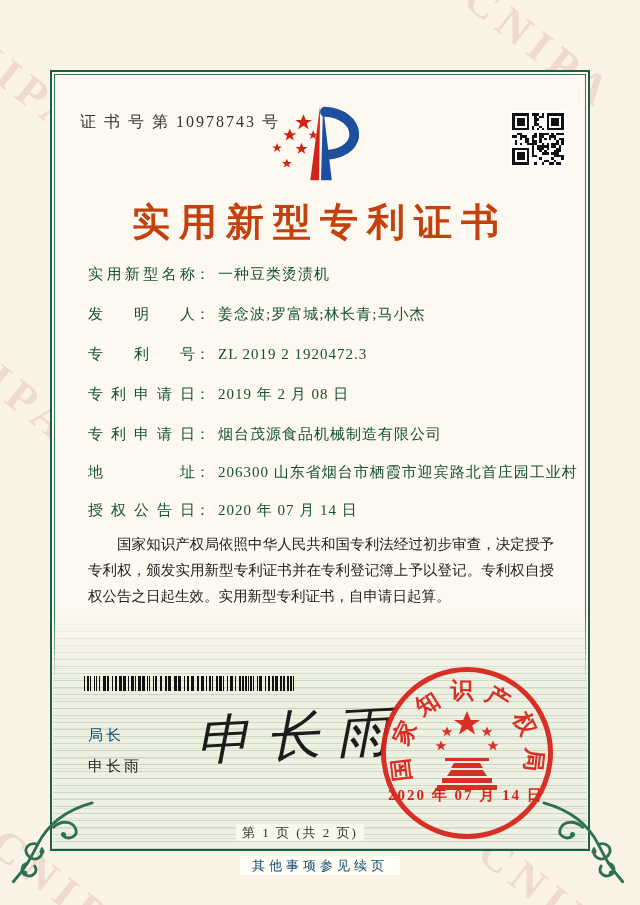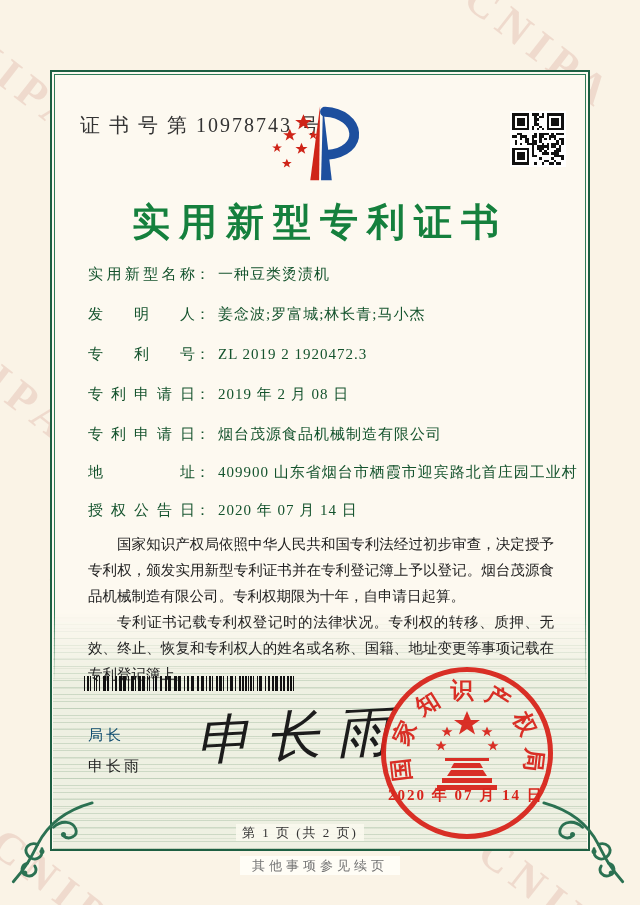--- a/index.html
+++ b/index.html
@@ -32,26 +32,26 @@
     position:absolute;left:53px;top:612px;width:534px;height:237px;
     background:
       repeating-linear-gradient(0deg, rgba(140,172,140,0.34) 0 1px, transparent 1px 7px),
       repeating-linear-gradient(0deg, rgba(140,172,140,0.18) 0 1px, transparent 1px 10px),
       #eef0e2;
     -webkit-mask-image:linear-gradient(to bottom,transparent,#000 70px);
     mask-image:linear-gradient(to bottom,transparent,#000 70px);
   }
   .flourish{position:absolute;width:92px;height:86px;}
   
-  .cert-no{position:absolute;left:80px;top:112px;font-size:20px;letter-spacing:2px;color:#333;}
+  .cert-no{position:absolute;left:80px;top:112px;font-size:16px;letter-spacing:2px;color:#333;}
   .logo{position:absolute;left:258px;top:101px;width:130px;height:88px;}
   .qr{position:absolute;left:510px;top:111px;width:56px;height:56px;}
   .title{
     position:absolute;left:0;top:197px;width:100%;text-align:center;
-    font-size:38px;font-weight:600;letter-spacing:9px;color:#15803d;
+    font-size:38px;font-weight:600;letter-spacing:9px;color:#c2410c;
   }
   
   .field-row{position:absolute;left:88px;font-size:15px;white-space:nowrap;color:#14532d;}
   .flabel{display:inline-block;width:107px;text-align:justify;text-align-last:justify;vertical-align:top;}
   .flabel2{display:inline-block;width:96px;text-align:justify;text-align-last:justify;vertical-align:top;}
   .fvalue{margin-left:8px;letter-spacing:1px;}
   .second-pair{position:absolute;left:242px;top:0;}
   
   .body-text{position:absolute;left:88px;top:531px;width:466px;font-size:14.5px;color:#222;}
   .body-text p{margin:0;text-indent:2em;text-align:justify;line-height:26px;}
@@ -67,21 +67,21 @@
     position:absolute;left:381px;top:667px;width:162px;height:162px;
     border:5px solid #d8251c;border-radius:50%;opacity:.95;
   }
   .seal svg{position:absolute;left:0;top:0;width:100%;height:100%;overflow:visible;}
   .seal-date{
     position:absolute;left:388px;top:786px;width:180px;font-size:15px;color:#d8251c;
     letter-spacing:2px;white-space:nowrap;font-weight:600;
   }
   .page-no{position:absolute;left:50px;top:824px;width:500px;text-align:center;font-size:13px;color:#333;}
   .page-no span{background:rgba(250,248,238,0.9);padding:1px 6px;letter-spacing:2px;}
-  .next-note{position:absolute;left:0;top:857px;width:640px;text-align:center;font-size:13px;color:#737373;}
+  .next-note{position:absolute;left:0;top:857px;width:640px;text-align:center;font-size:13px;color:#0c4a6e;}
   .next-note span{background:#fffdf6;padding:2px 12px;letter-spacing:4px;}
 </style>
 </head>
 <body>
 
 <svg width="0" height="0" style="position:absolute">
   <defs>
     <path id="st" d="M0,-10 L2.94,-3.09 10,-3.09 4.05,1.18 6.18,8.09 0,3.82 -6.18,8.09 -4.05,1.18 -10,-3.09 -2.94,-3.09 Z"></path>
   </defs>
 </svg>
@@ -284,29 +284,28 @@
 <div class="field-row" style="top:345px">
   <span class="flabel">专利号</span><span>：</span><span class="fvalue">ZL 2019 2 1920472.3</span>
 </div>
 <div class="field-row" style="top:385px">
   <span class="flabel">专利申请日</span><span>：</span><span class="fvalue">2019 年 2 月 08 日</span>
 </div>
 <div class="field-row" style="top:425px">
   <span class="flabel">专利申请日</span><span>：</span><span class="fvalue">烟台茂源食品机械制造有限公司</span>
 </div>
 <div class="field-row" style="top:463px">
-  <span class="flabel">地址</span><span>：</span><span class="fvalue">409900  山东省烟台市栖霞市迎宾路北首庄园工业村</span>
+  <span class="flabel">地址</span><span>：</span><span class="fvalue">206300  山东省烟台市栖霞市迎宾路北首庄园工业村</span>
 </div>
 <div class="field-row" style="top:501px">
   <span class="flabel">授权公告日</span><span>：</span><span class="fvalue">2020 年 07 月 14 日</span>
 </div>
 
 <div class="body-text">
-  <p>国家知识产权局依照中华人民共和国专利法经过初步审查，决定授予专利权，颁发实用新型专利证书并在专利登记簿上予以登记。烟台茂源食品机械制造有限公司。专利权期限为十年，自申请日起算。</p>
-  <p>专利证书记载专利权登记时的法律状况。专利权的转移、质押、无效、终止、恢复和专利权人的姓名或名称、国籍、地址变更等事项记载在专利登记簿上。</p>
+  <p>国家知识产权局依照中华人民共和国专利法经过初步审查，决定授予专利权，颁发实用新型专利证书并在专利登记簿上予以登记。专利权自授权公告之日起生效。实用新型专利证书，自申请日起算。</p>
 </div>
 
 <svg class="barcode" viewBox="0 0 210 15" preserveAspectRatio="none" shape-rendering="crispEdges">
   <g id="barcode-bars" fill="#111">
       <rect x="0" y="0" width="1" height="15"></rect>
       <rect x="3" y="0" width="2" height="15"></rect>
       <rect x="6" y="0" width="1" height="15"></rect>
       <rect x="10" y="0" width="1" height="15"></rect>
       <rect x="12" y="0" width="1" height="15"></rect>
       <rect x="15" y="0" width="1" height="15"></rect>

